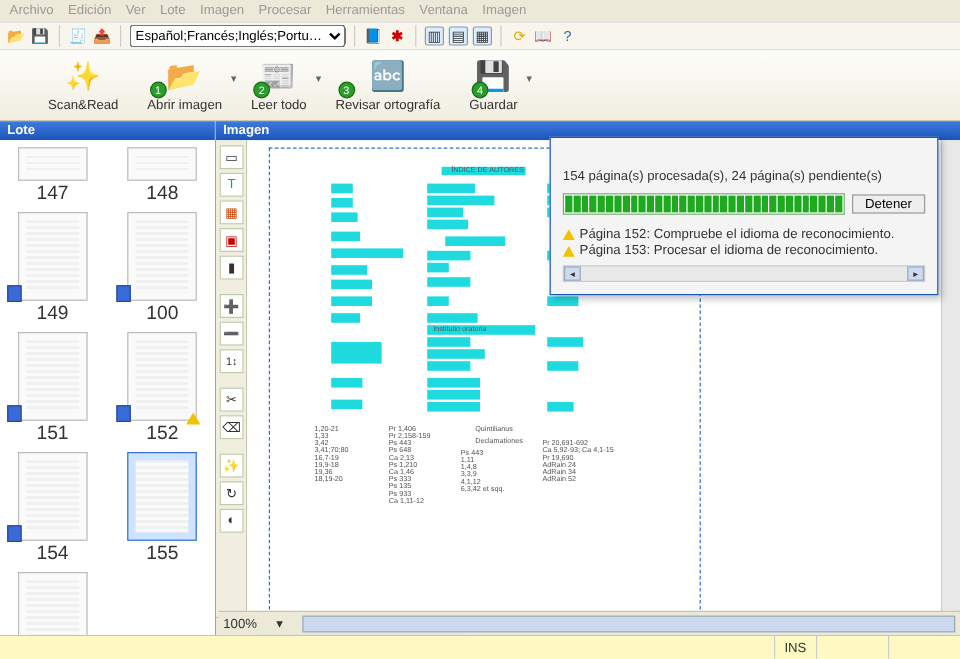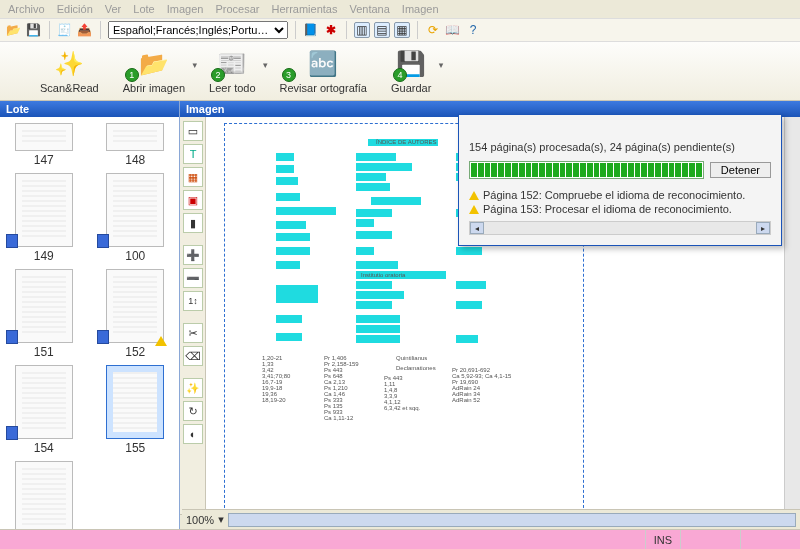--- a/index.html
+++ b/index.html
@@ -119,21 +119,21 @@
     position:absolute; right:-4px; bottom:-4px;
     width:0;height:0;
     border-left:6px solid transparent;
     border-right:6px solid transparent;
     border-bottom:10px solid #f2c200;
   }
   .thumb .lines {
     position:absolute; inset:6px;
     background: repeating-linear-gradient(#f0f0f0,#f0f0f0 2px,#fafafa 2px,#fafafa 5px);
   }
-  .thumb-label { font-size:12px; }
+  .thumb-label { font-size:16px; }
   .imagen-pane {
     flex:1;
     display:flex;
     flex-direction:column;
     position:relative;
   }
   .imagen-body {
     flex:1;
     display:flex;
     background:#fff;
@@ -221,29 +221,29 @@
   .dlg-scroll {
     height:14px; background:#e8e8e8; border:1px solid #ccc;
     margin-top:6px; position:relative;
   }
   .dlg-scroll .arrow { position:absolute; top:0; bottom:0; width:14px; background:#cdd9ef; border:1px solid #9ab; display:flex;align-items:center;justify-content:center;font-size:8px;}
   .dlg-scroll .arrow.l{left:0}.dlg-scroll .arrow.r{right:0}
   .bottom-zoom {
     height:20px;
     background:#ece9d8;
     border-top:1px solid #c9c5b5;
-    display:flex; align-items:center; gap:4px;
+    display:flex; align-items:center; gap:16px;
     padding:0 4px;
   }
   .bottom-zoom .track { flex:1; height:14px; background:#cdd9ef; border:1px solid #9ab; position:relative;}
   .statusbar {
     position:absolute;
     left:0; right:0; bottom:0;
     height:20px;
-    background:#f9a8d4;
+    background:#fef9c3;
     border-top:1px solid #c9c5b5;
     display:flex; align-items:center;
   }
   .statusbar .cell { border-left:1px solid #ccc; padding:0 8px; height:100%; display:flex;align-items:center;}
 </style>
 </head>
 <body>
 
 <div class="menubar">
   <span>Archivo</span>

